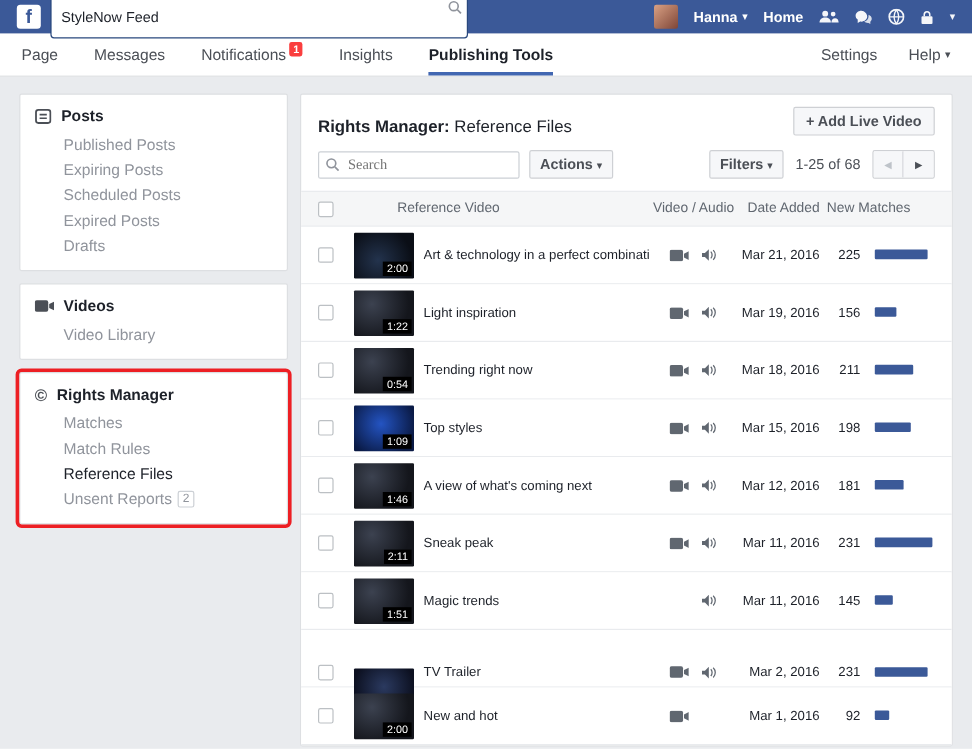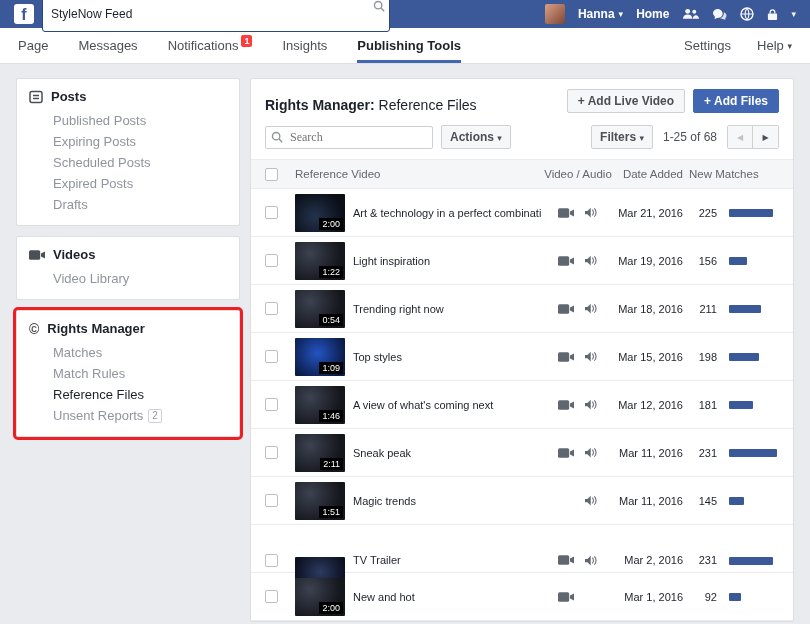--- a/index.html
+++ b/index.html
@@ -59,21 +59,21 @@
   .tool-right { margin-left:auto; display:flex; align-items:center; gap:10px; }
   .range { font-size:12px; color:#4b4f56; }
   .pager { display:flex; border:1px solid #ced0d4; border-radius:2px; overflow:hidden; }
   .pg { width:25px; height:22px; display:flex; align-items:center; justify-content:center; background:#f6f7f9;
         font-size:8px; color:#4b4f56; cursor:pointer; }
   .pg.prev { border-right:1px solid #ced0d4; color:#bec3c9; }
   
   .grid { display:grid; grid-template-columns:30px 58px 1fr 74px 72px 34px 58px; align-items:center; padding:0 14px; }
   .thead { height:30px; background:#f5f6f7; border-top:1px solid #e9ebee; border-bottom:1px solid #e9ebee;
            font-size:11.5px; color:#606770; }
-  .th-video { grid-column:2 / 4; }
+  .th-video { grid-column:2 / 4;margin-left:36px; }
   .th-av { grid-column:4; text-align:center; }
   .th-date { grid-column:5; text-align:right; padding-right:4px; }
   .th-matches { grid-column:6 / 8; padding-left:2px; }
   .row { height:48px; border-bottom:1px solid #e9ebee; background:#fff; }
   .cb { width:13px; height:13px; border:1px solid #bcc0c4; border-radius:2px; background:#fff; cursor:pointer; }
   .thumb { width:50px; height:38px; border-radius:1px; position:relative; cursor:pointer;
            background:radial-gradient(circle at 30% 30%, #3c4250 0%, #14161c 70%); }
   .row:nth-child(1) .thumb { background:radial-gradient(circle at 40% 60%, #23334d 0%, #0a0e16 75%); }
   .row:nth-child(4) .thumb { background:radial-gradient(circle at 45% 40%, #2454c2 0%, #0a1a45 80%); }
   .row:nth-child(8) .thumb { background:radial-gradient(circle at 50% 40%, #2b3a60 0%, #0c1020 75%);margin-top:32px; }
@@ -221,21 +221,20 @@
   </div>
 
   <div class="main-card">
     <div class="main-head">
       <div class="main-title">
         <b>Rights Manager:</b>
         <span>Reference Files</span>
       </div>
       <div class="head-btns">
         <button class="btn">+ Add Live Video</button>
-        <button class="btn primary">+ Add Files</button>
       </div>
     </div>
 
     <div class="toolbar">
       <div class="tsearch">
         <span class="mag">
           <svg viewBox="0 0 14 14" width="12" height="12">
               <circle cx="6" cy="6" r="4.3" fill="none" stroke="#90949c" stroke-width="1.6"></circle>
               <path d="M9.4 9.4L13 13" stroke="#90949c" stroke-width="1.6"></path>
             </svg>

